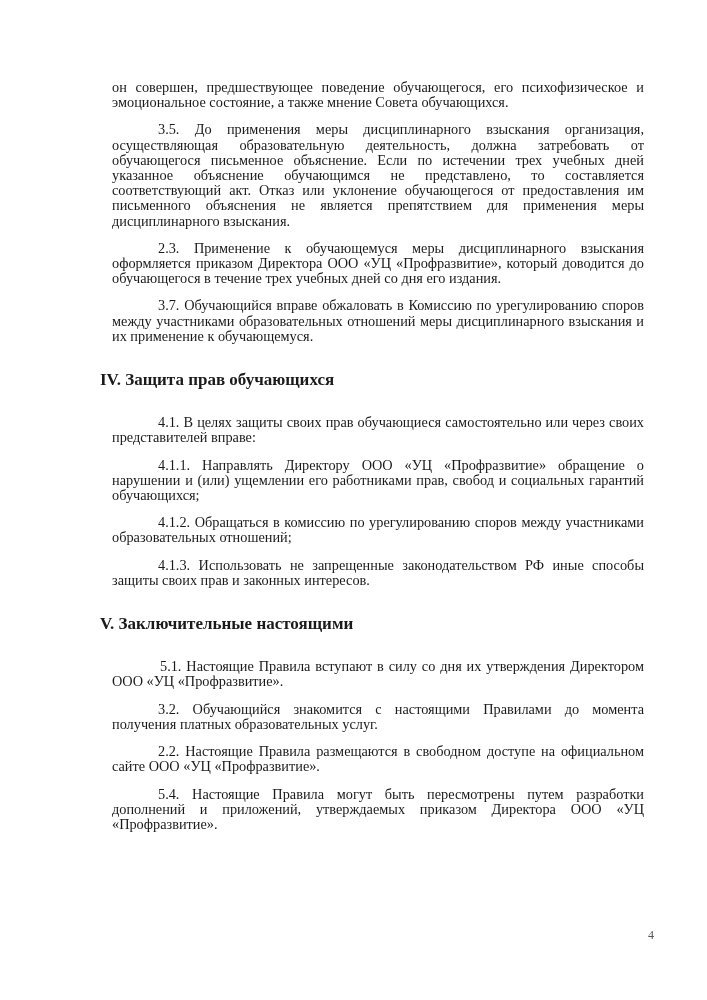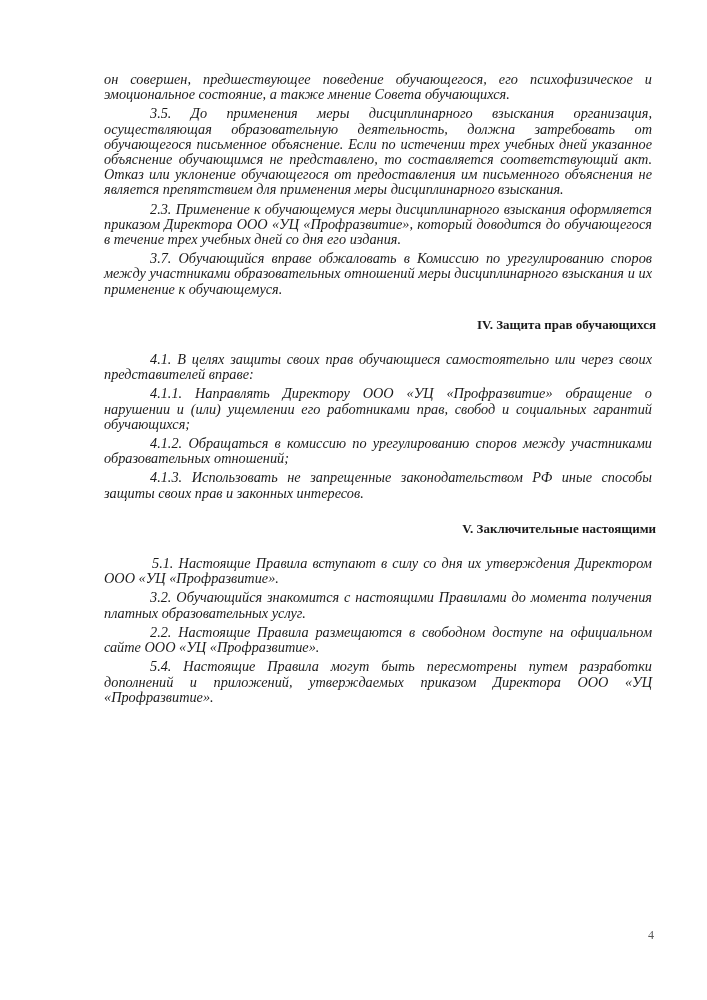--- a/index.html
+++ b/index.html
@@ -2,25 +2,25 @@
 <html><head>
 <meta charset="utf-8">
 <style>
   html, body { margin: 0; padding: 0; background: #ffffff; }
   body { width: 707px; height: 1000px; position: relative; overflow: hidden; }
   .page {
     position: absolute; left: 100px; top: 68px; width: 556px;
     font-family: "Liberation Serif", serif; font-size: 14.3px; line-height: 15.2px;
     color: #1a1a1a;
   }
-  p { margin: 4px; text-align: justify; text-align-last: left; font-style: italic; }
+  p { margin: 12px; text-align: justify; text-align-last: left; }
   p.ind { text-indent: 46px; }
   p.ind2 { text-indent: 48px; }
   h2 {
-    margin: 0; font-size: 13px; font-weight: bold; text-align: right;
+    margin: 0; font-size: 17px; font-weight: bold; text-align: left;
     line-height: 15.2px;
   }
   .gap-before-h { height: 16px; }
   .gap-after-h { height: 16px; }
   .pagenum {
     position: absolute; left: 648px; top: 928px;
     font-family: "Liberation Serif", serif; font-size: 12px; color: #555;
   }
 </style>
 </head>

